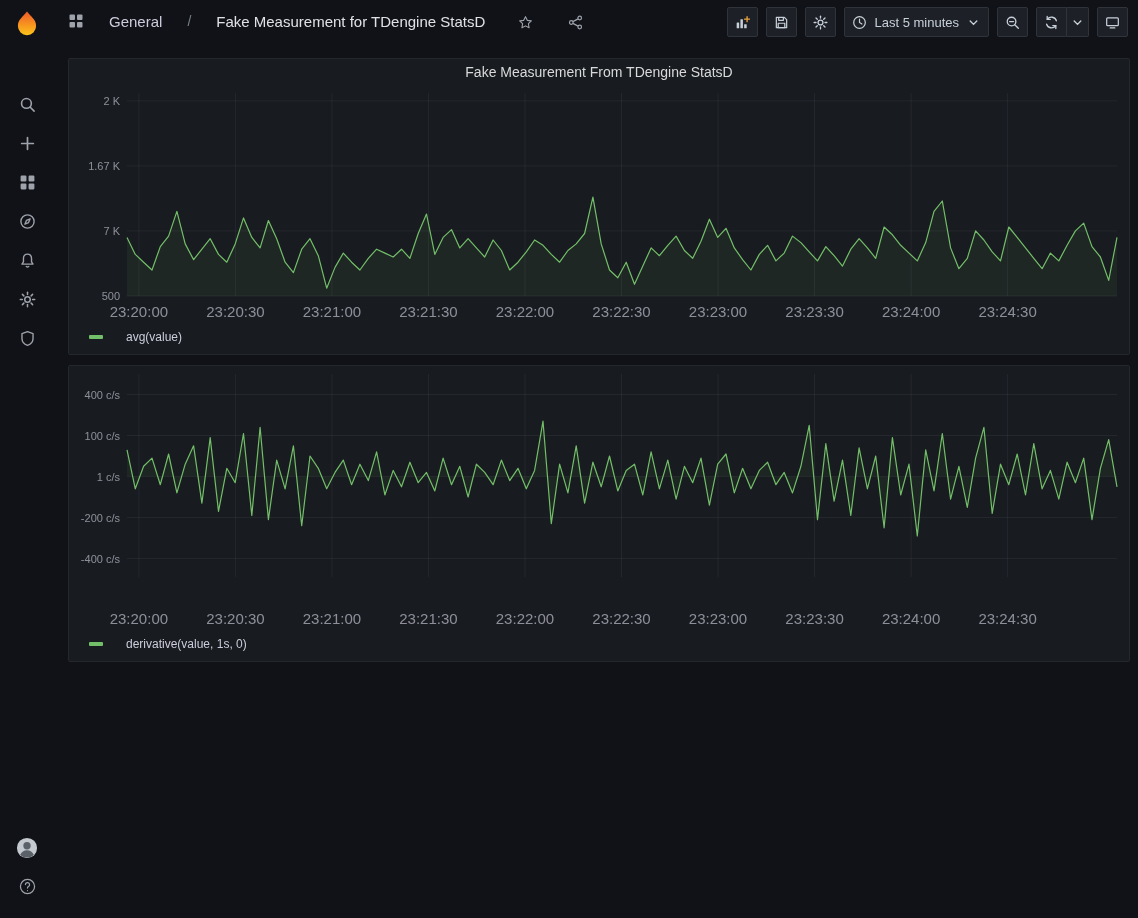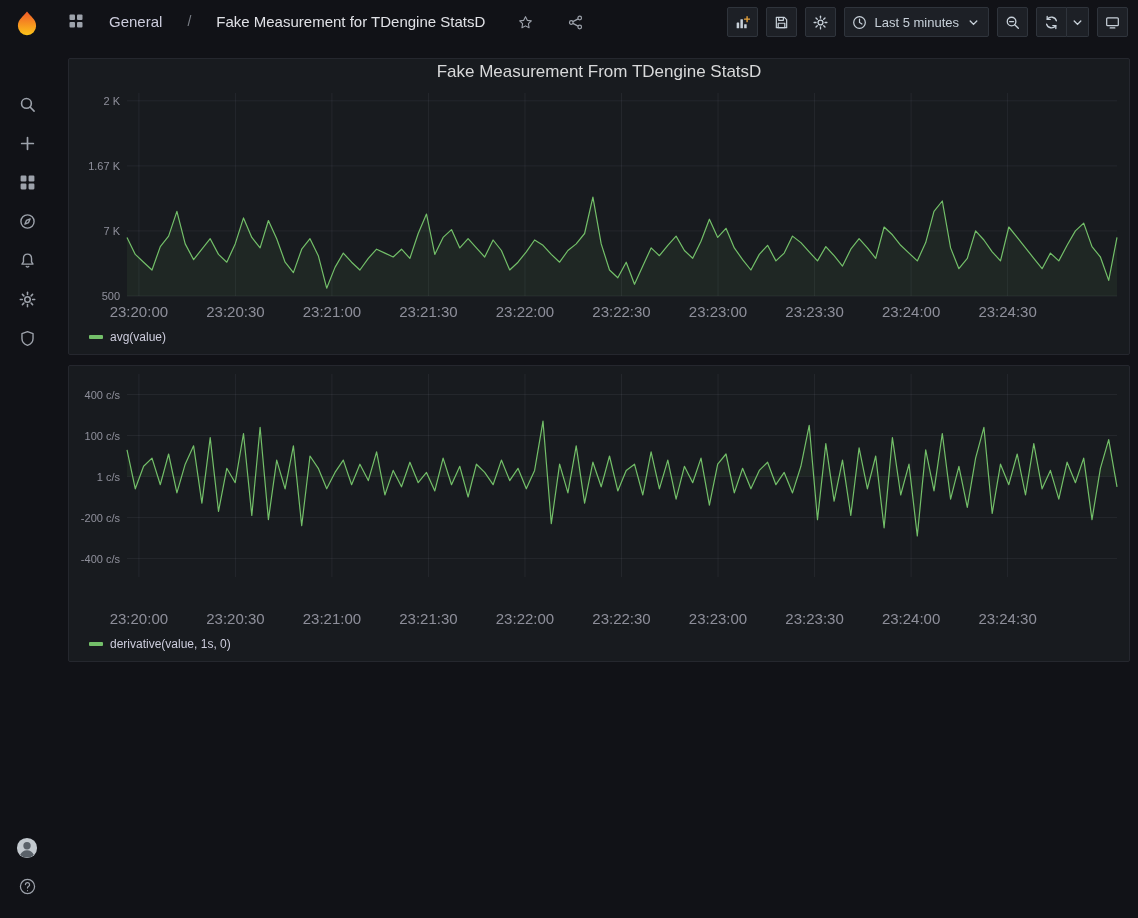--- a/index.html
+++ b/index.html
@@ -31,27 +31,27 @@
   .tb-btn svg{width:15px;height:15px;flex:none}
   .btn-group{display:flex}
   .btn-group .tb-btn:first-child{border-top-right-radius:0;border-bottom-right-radius:0}
   .btn-group .tb-btn:last-child{border-left:none;border-top-left-radius:0;border-bottom-left-radius:0;min-width:22px;padding:0 3px}
   .time-label{white-space:nowrap}
 
   
   .dash{flex:1;padding:14px 8px 0 14px;overflow:hidden}
   .panel{background:#181b1f;border:1px solid #25272e;border-radius:2px;height:297px;margin-bottom:10px;display:flex;flex-direction:column}
   .panel-header{height:26px;flex:none;display:flex;align-items:center;justify-content:center;cursor:pointer;background:none;border:none}
-  .panel-header h2{font-size:17px;font-weight:500;color:#d8d9da;font-family:inherit}
+  .panel-header h2{font-size:14px;font-weight:500;color:#d8d9da;font-family:inherit}
   .panel-body{flex:1;position:relative}
   .plot{position:absolute;left:58px;right:12px;top:8px;bottom:30px;cursor:crosshair}
   .plot svg{position:absolute;inset:0;overflow:visible}
   .ytick{position:absolute;right:100%;padding-right:7px;transform:translateY(-50%);font-size:11px;color:rgba(204,204,220,.65);white-space:nowrap}
   .xtick{position:absolute;top:100%;margin-top:7px;transform:translateX(-50%);font-size:15px;color:rgba(204,204,220,.65);white-space:nowrap}
-  .legend{height:28px;flex:none;display:flex;align-items:center;gap:7px;padding:0 0 6px 20px}
+  .legend{height:28px;flex:none;display:flex;align-items:center;gap:23px;padding:0 0 6px 20px}
   .swatch{width:14px;height:4px;border-radius:1px;background:#73bf69;flex:none}
   .legend-label{font-size:12px;color:#ccccdc;cursor:pointer;background:none;border:none;font-family:inherit}
 </style>
 </head>
 <body>
 
 <aside class="sidebar">
   <button class="logo-btn">
     <svg viewBox="0 0 28 28" width="30" height="30">
       <defs>

